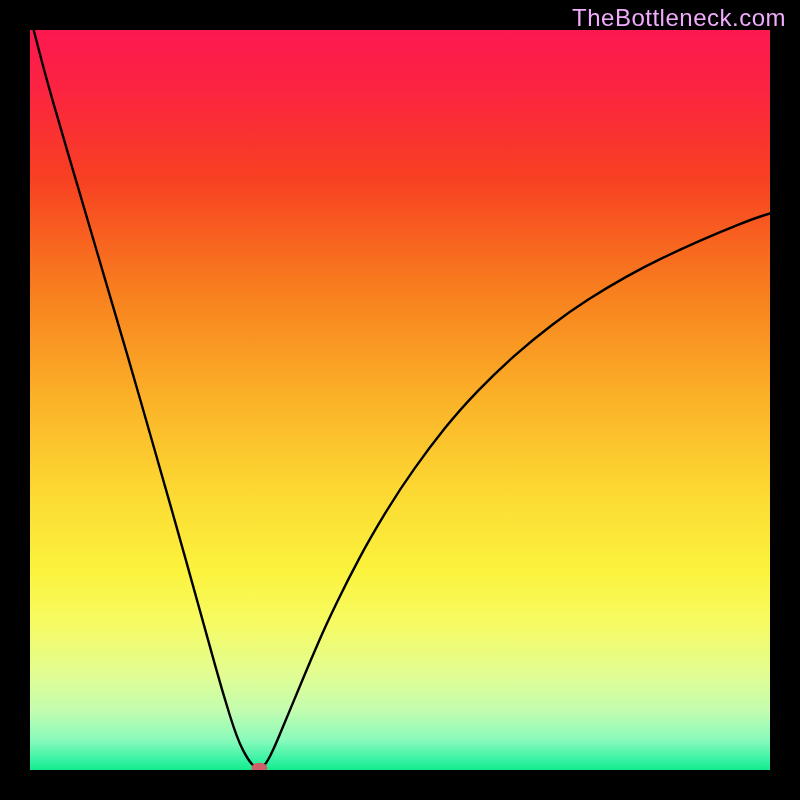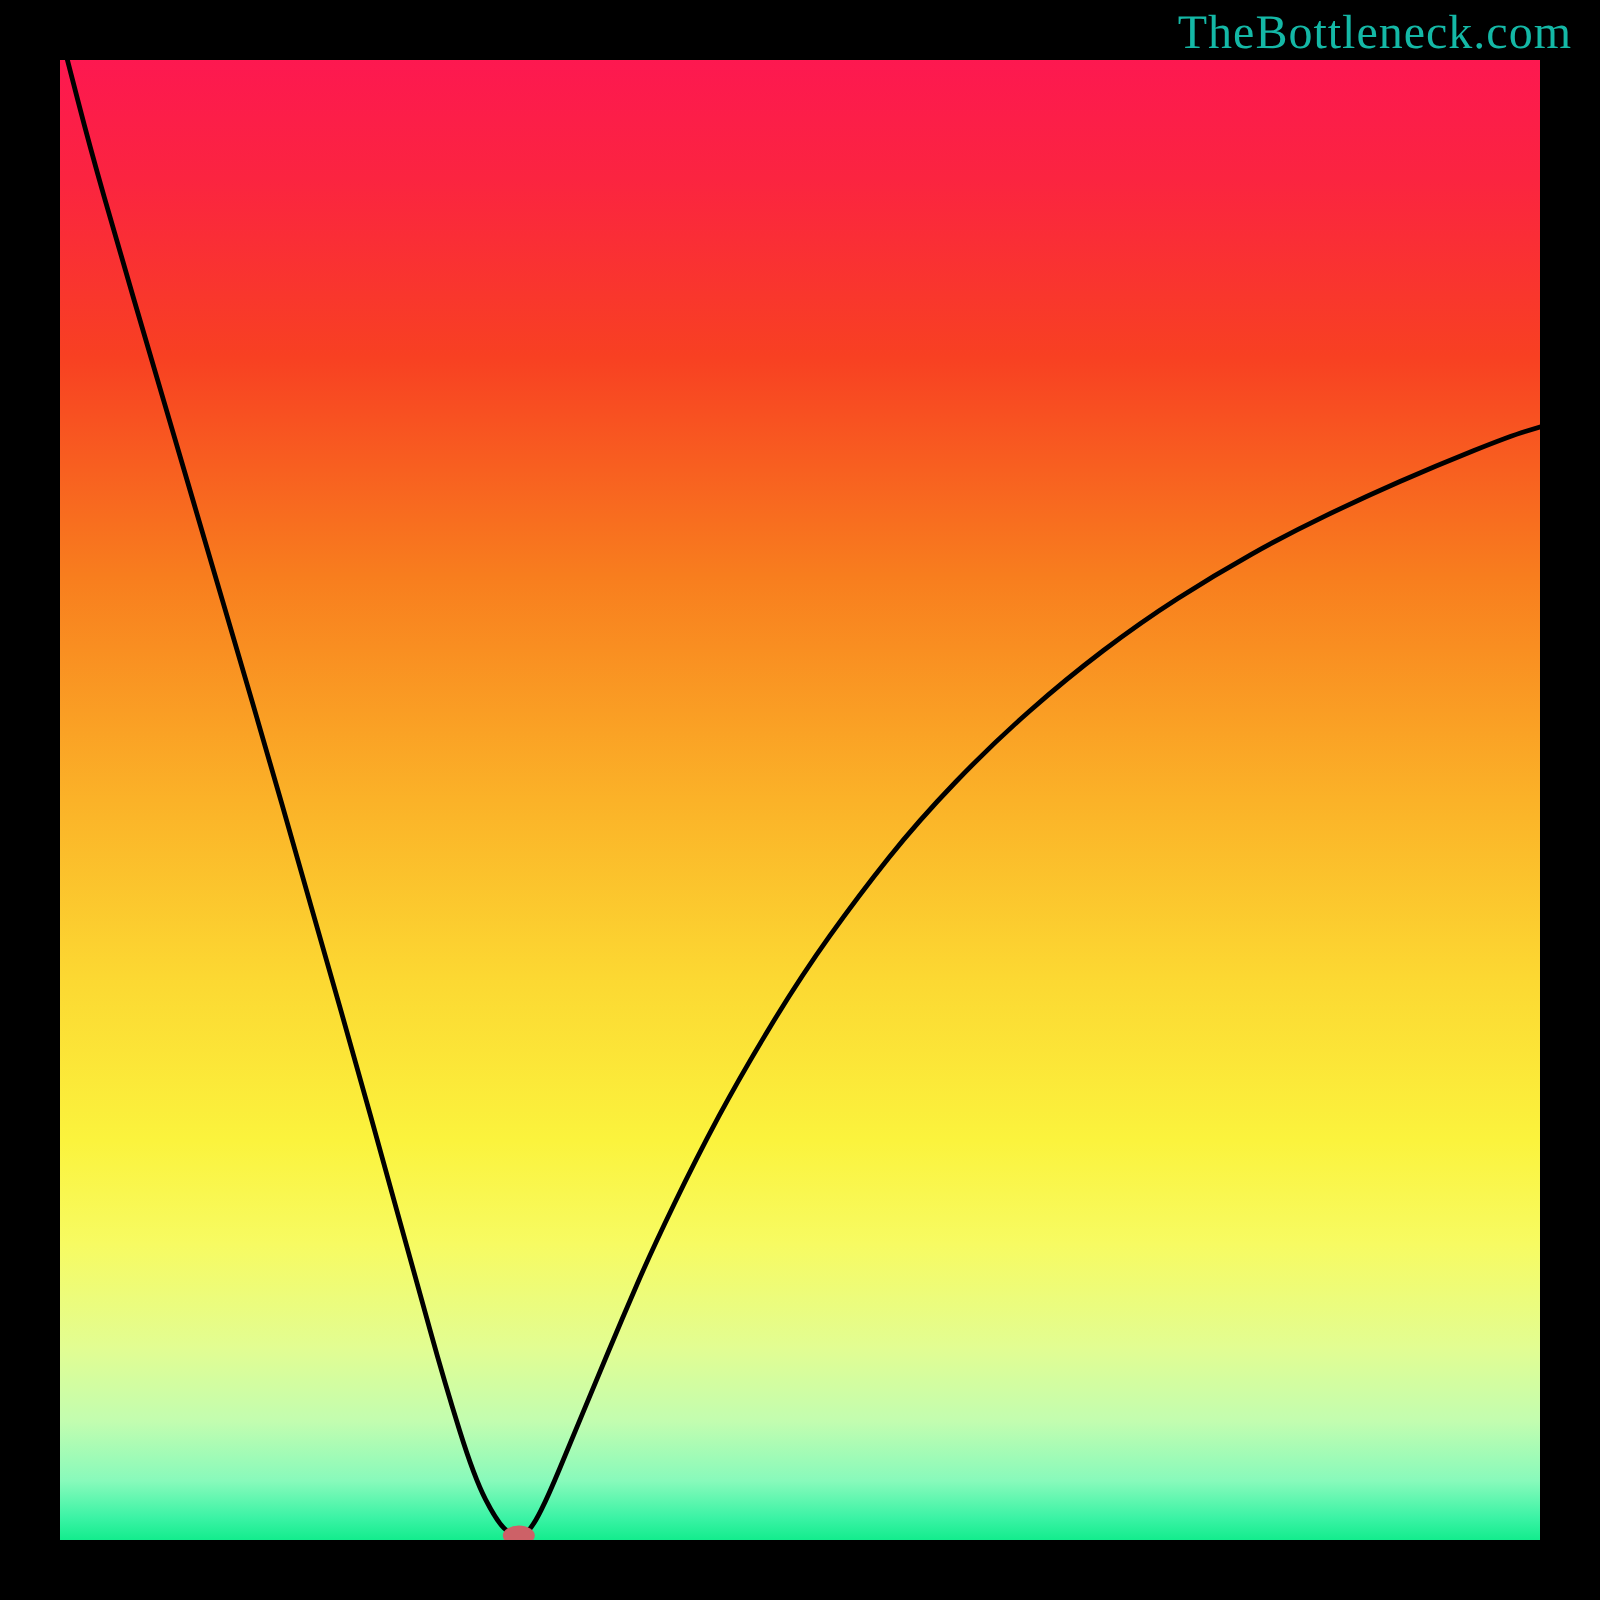--- a/index.html
+++ b/index.html
@@ -15,23 +15,23 @@
     left: 30px;
     top: 30px;
     width: 740px;
     height: 740px;
     background: #000000;
   }
   .watermark {
     position: absolute;
     top: 4px;
     right: 14px;
-    font-family: Liberation Serif, serif;
+    font-family: Liberation Sans, sans-serif;
     font-size: 24px;
-    color: #14b8a6;
+    color: #f0abfc;
     letter-spacing: 0.5px;
     z-index: 10;
     text-align: right;
   }
   svg {
     display: block;
   }
 </style>
 </head>
 <body>

